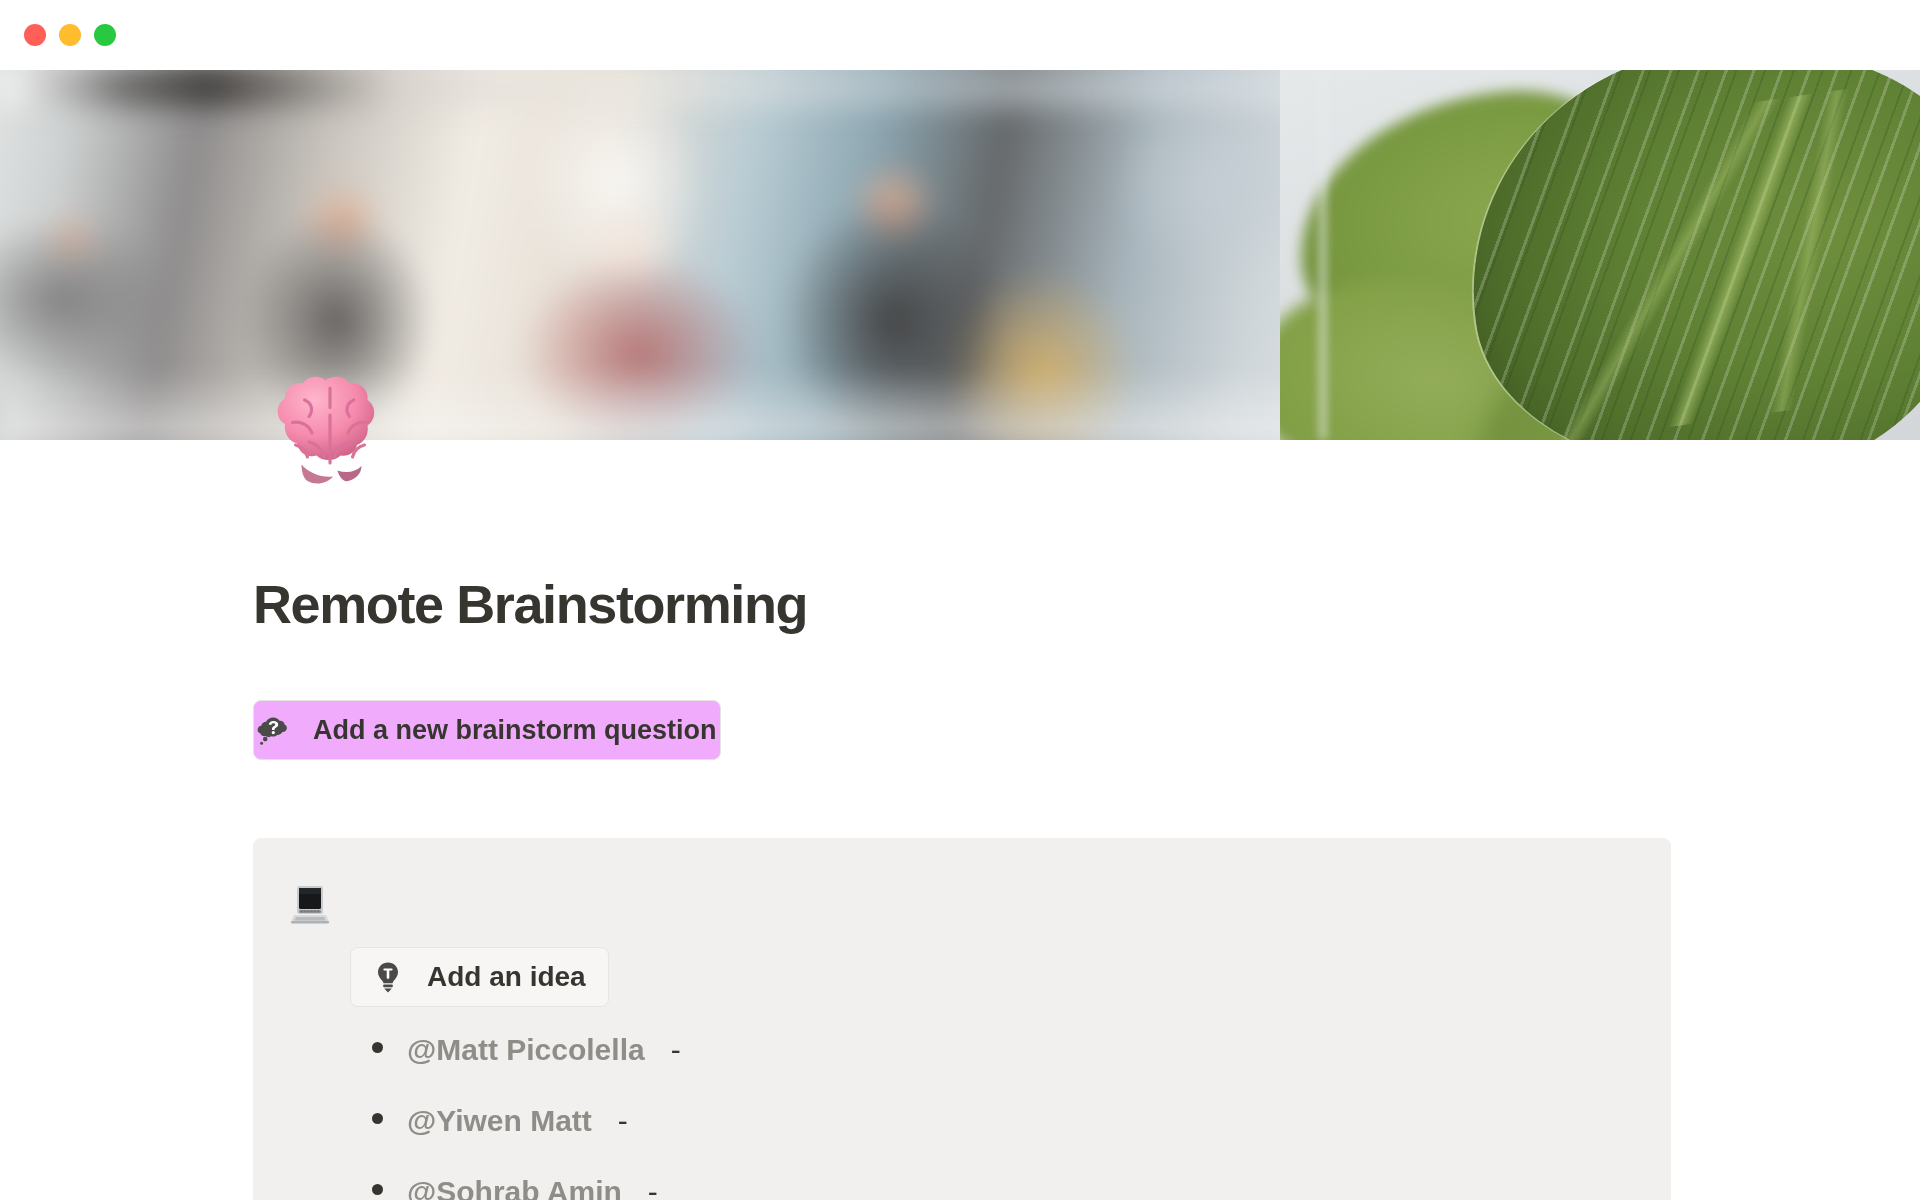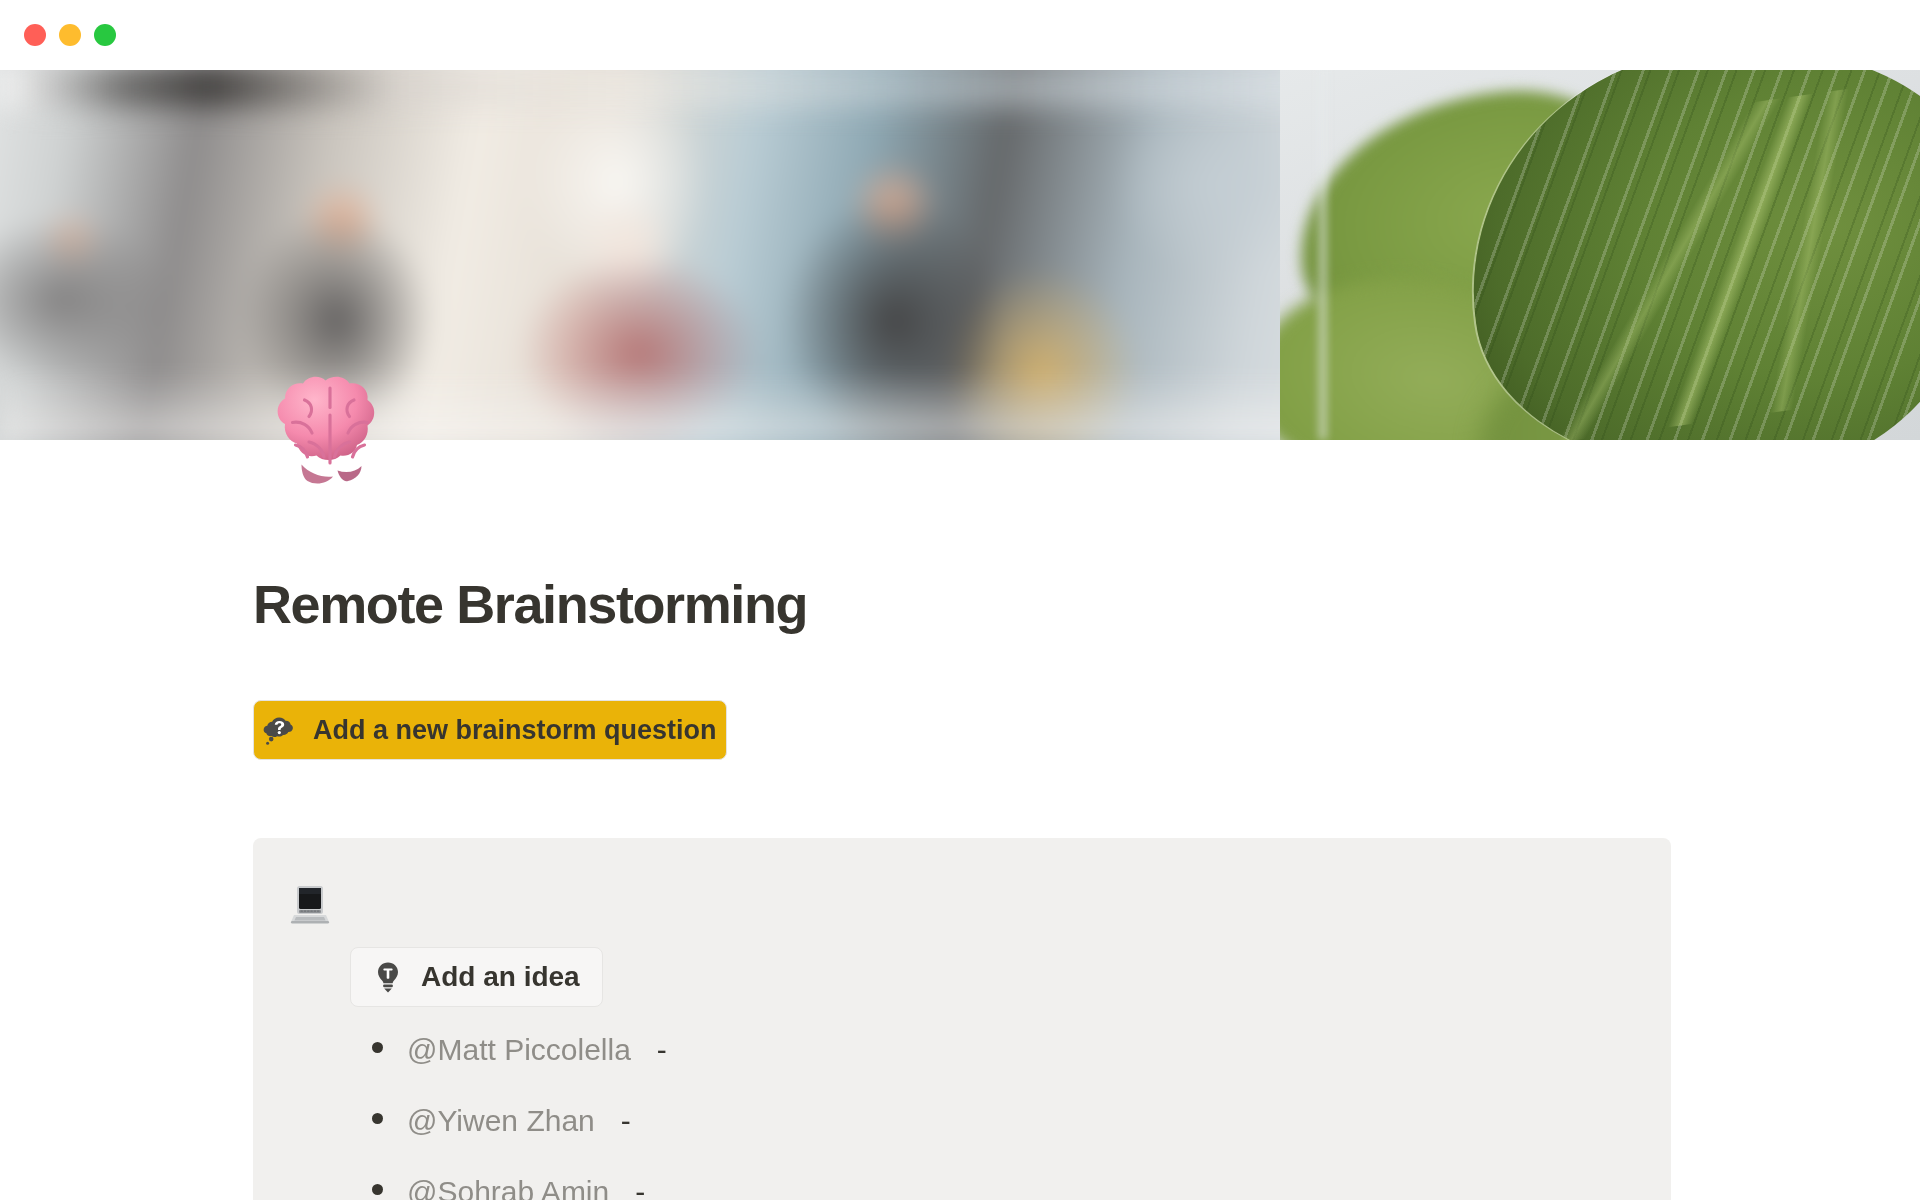--- a/index.html
+++ b/index.html
@@ -200,25 +200,25 @@
     color: #37352F;
     line-height: 1.08;
     white-space: nowrap;
     z-index: 10;
   }
 
   
   .pill-btn {
     display: inline-flex;
     align-items: center;
-    gap: 18px;
+    gap: 24px;
     border: 1px solid #e4e3e1;
     border-radius: 8px;
-    background: #eab308;
-    padding: 13px 9px;
+    background: #f0abfc;
+    padding: 13px 3px;
     cursor: pointer;
     color: #37352F;
     font-size: 27px;
     font-weight: 600;
     line-height: 1.2;
     white-space: nowrap;
   }
   .pill-btn.on-grey { background: #f7f6f5; border-color: #e6e5e3; }
   .pill-btn .lbl { color: #37352F; }
 
@@ -275,21 +275,21 @@
   }
   .idea-item:last-child { margin-bottom: 0; }
   .bullet {
     width: 11px; height: 11px;
     border-radius: 50%;
     background: #37352F;
     flex: 0 0 auto;
     position: relative;
     top: -7px;
   }
-  .mention { color: #8f8d88; }
+  .mention { color: #8f8d88; font-weight: bold; }
   .dash { color: #37352F; margin-left: 2px; }
 
   
   .icon-thought, .icon-bulb { flex: 0 0 auto; display: block; }
 </style>
 </head>
 <body>
 
 <div class="window-chrome">
   <div class="traffic-lights">
@@ -406,21 +406,21 @@
     </button>
 
     <ul class="idea-list">
       <li class="idea-item">
         <span class="bullet"></span>
         <span class="mention">@Matt Piccolella</span>
         <span class="dash">-</span>
       </li>
       <li class="idea-item">
         <span class="bullet"></span>
-        <span class="mention">@Yiwen Zhan</span>
+        <span class="mention">@Yiwen Matt</span>
         <span class="dash">-</span>
       </li>
       <li class="idea-item">
         <span class="bullet"></span>
         <span class="mention">@Sohrab Amin</span>
         <span class="dash">-</span>
       </li>
     </ul>
   </section>
 

